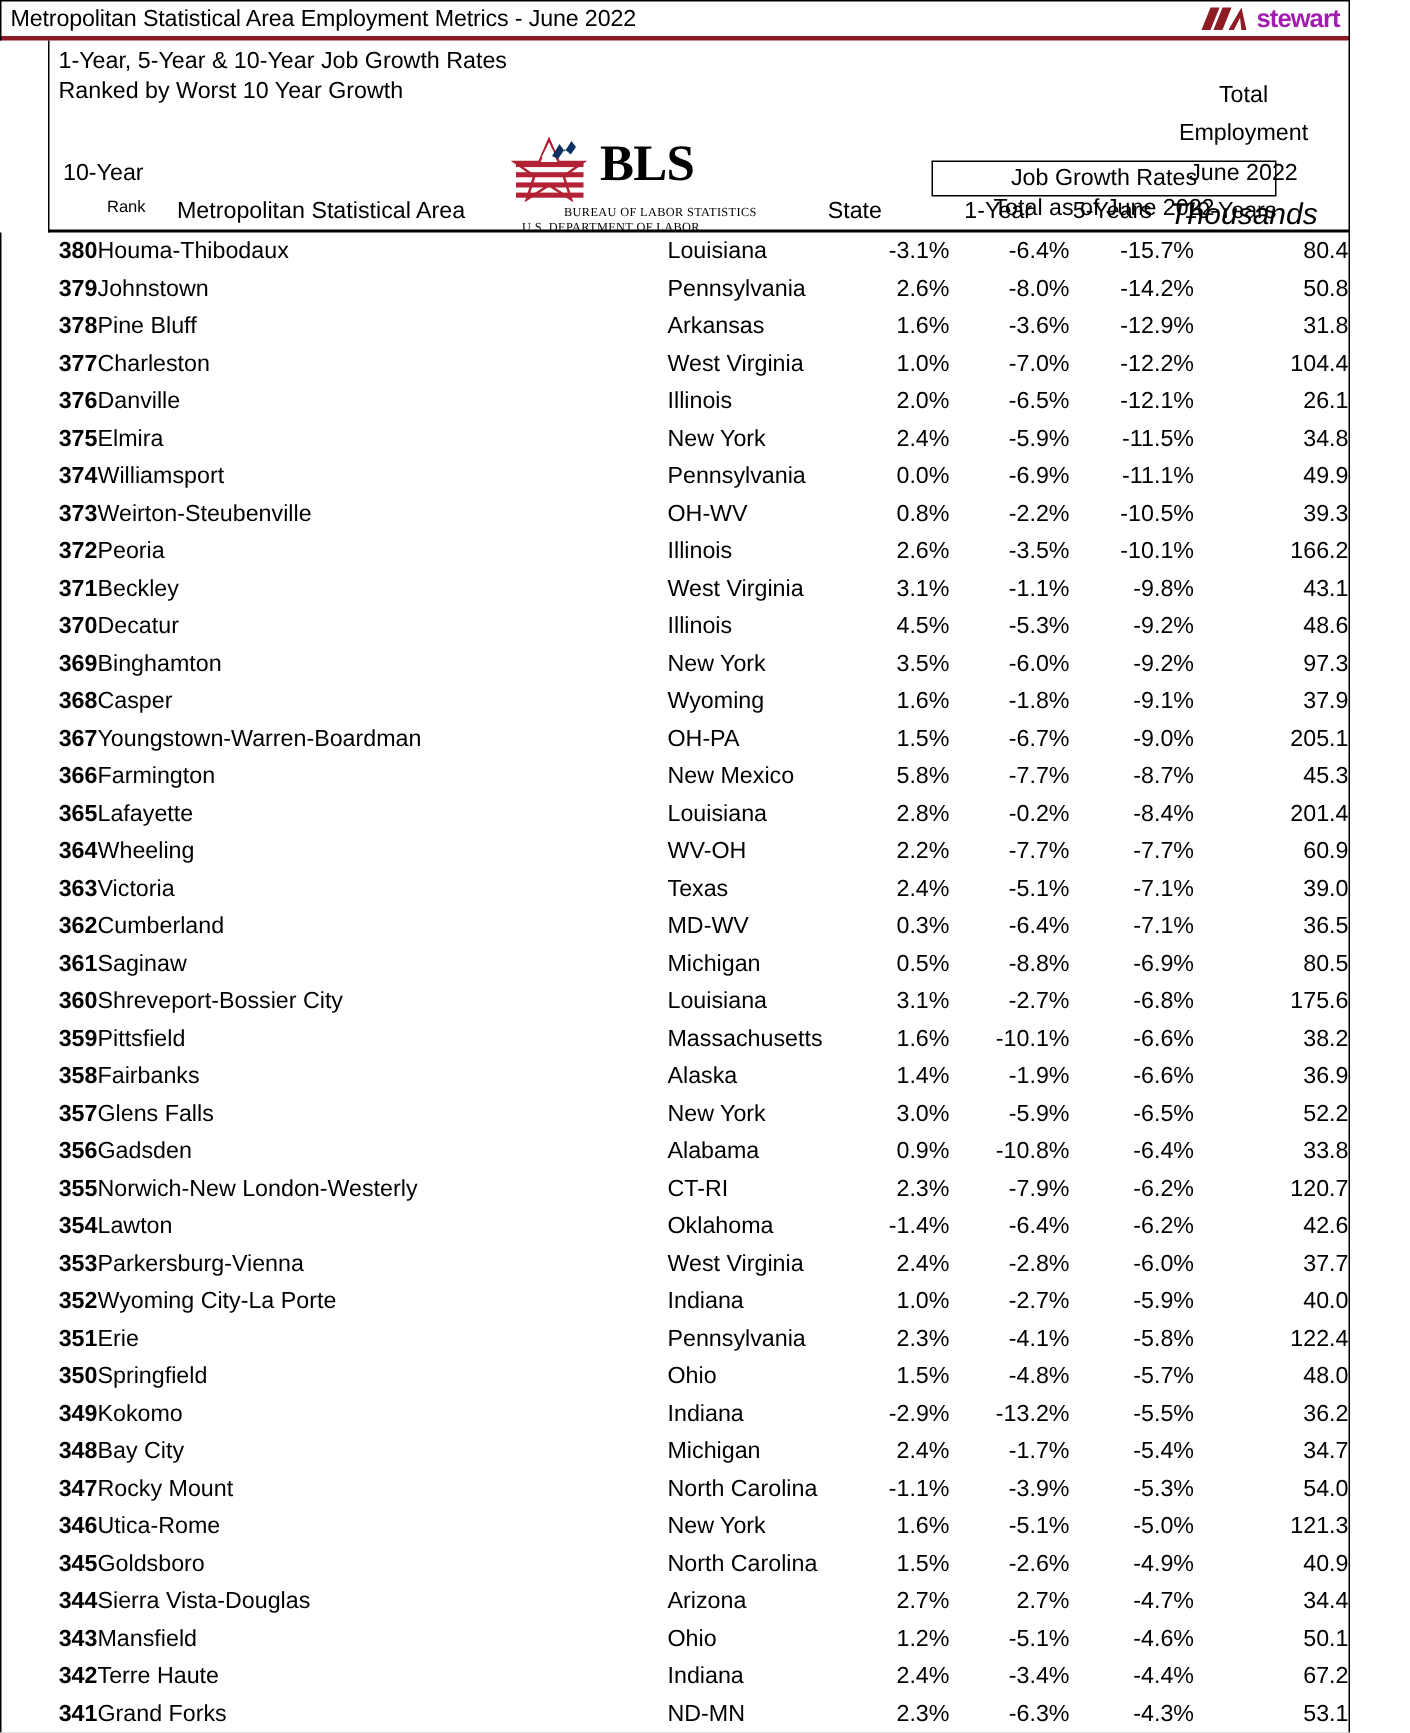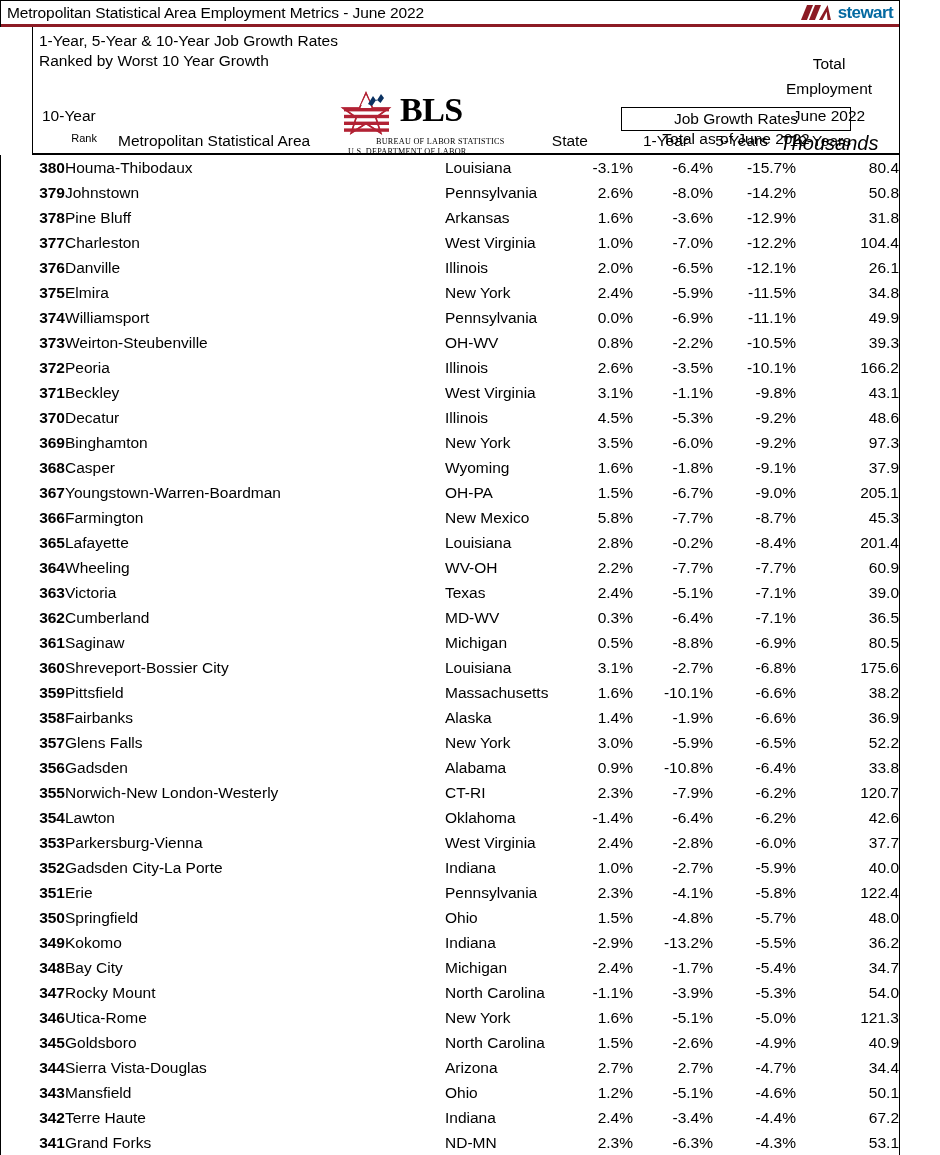--- a/index.html
+++ b/index.html
@@ -69,21 +69,21 @@
     transform: skewX(-22deg);
   }
   .stewart-bars i:nth-child(1) { left: 1px; }
   .stewart-bars i:nth-child(2) { left: 9px; }
   .stewart-bars i:nth-child(3) { left: 17px; width: 12px; clip-path: polygon(0 100%, 55% 0, 100% 100%, 72% 100%, 55% 45%, 30% 100%); background:#8c1b24; transform: skewX(-8deg);}
   .stewart-word {
     font-size: 17px;
     font-weight: 700;
     letter-spacing: -0.6px;
     line-height: 1;
-    color: #0369a1;
+    color: #a21caf;
   }
 
   
   .header-area {
     position: relative;
     height: 128px;
     border-left: 1px solid #000;
     border-right: 1px solid #000;
     border-bottom: 2.5px solid #000;
     box-sizing: border-box;
@@ -614,21 +614,21 @@
             <td class="c-rank">353</td>
             <td class="c-msa">Parkersburg-Vienna</td>
             <td class="c-state">West Virginia</td>
             <td class="c-y1">2.4%</td>
             <td class="c-y5">-2.8%</td>
             <td class="c-y10">-6.0%</td>
             <td class="c-emp">37.7</td>
           </tr>
           <tr>
             <td class="c-rank">352</td>
-            <td class="c-msa">Gadsden City-La Porte</td>
+            <td class="c-msa">Wyoming City-La Porte</td>
             <td class="c-state">Indiana</td>
             <td class="c-y1">1.0%</td>
             <td class="c-y5">-2.7%</td>
             <td class="c-y10">-5.9%</td>
             <td class="c-emp">40.0</td>
           </tr>
           <tr>
             <td class="c-rank">351</td>
             <td class="c-msa">Erie</td>
             <td class="c-state">Pennsylvania</td>

